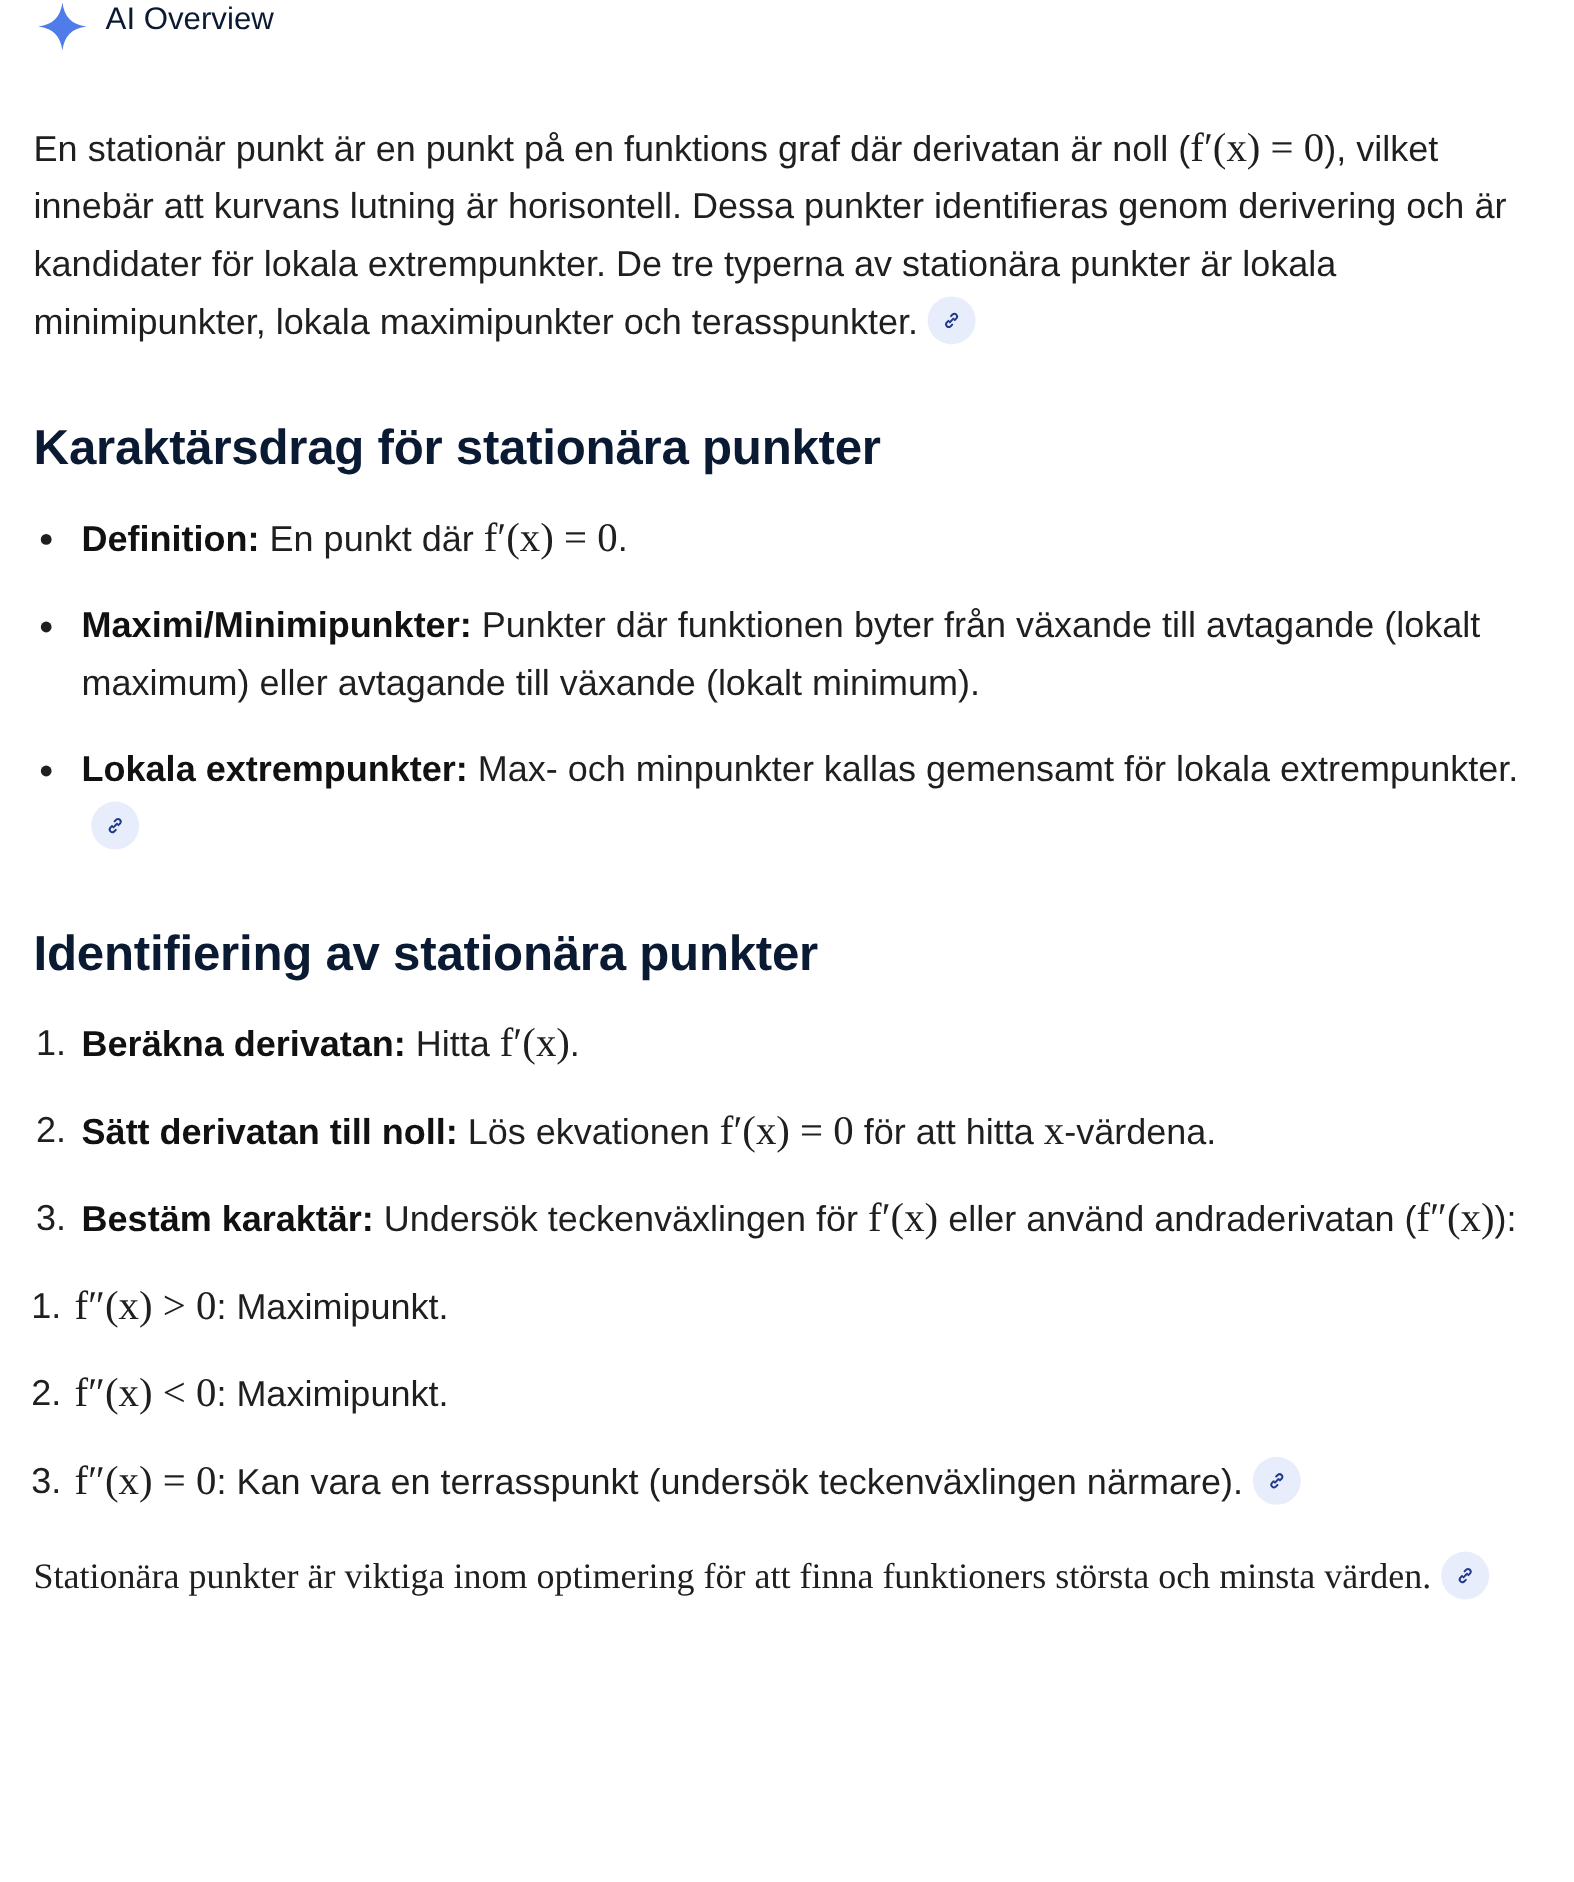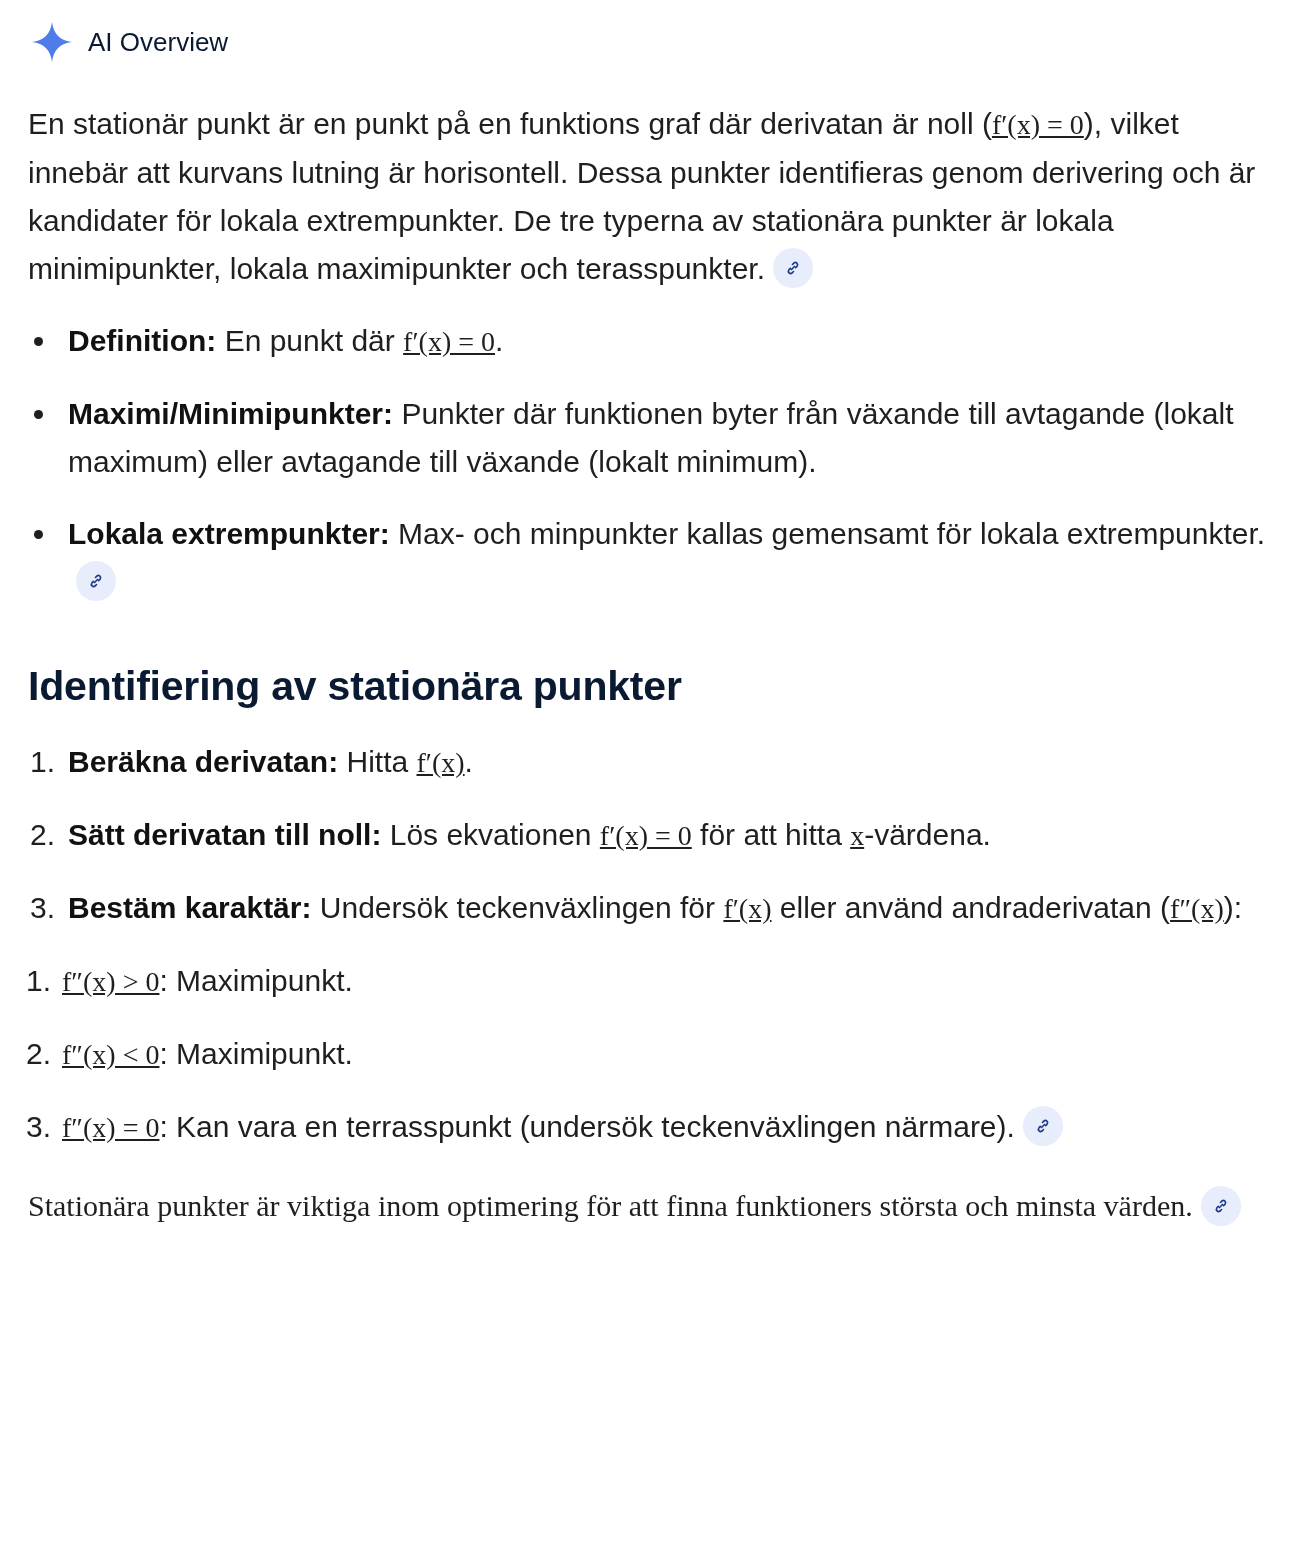--- a/index.html
+++ b/index.html
@@ -3,40 +3,40 @@
 <meta charset="utf-8">
 <style>
   html, body { margin: 0; padding: 0; background: #ffffff; }
   body {
     width: 1312px; height: 1568px; overflow: hidden;
     font-family: "Liberation Sans", sans-serif;
     color: #1f1f1f;
     font-size: 30px;
   }
   .wrap { position: relative; padding: 0 28px 0 28px; }
-  .header { display: flex; align-items: center; height: 84px; }
+  .header { display: flex; align-items: flex-start; height: 84px; }
   .spark { width: 44px; height: 44px; margin-left: 2px; margin-right: 14px; }
   .header-title { font-size: 26px; font-weight: 500; color: #0b1a33; }
   p.para { margin: 16px 0 0 0; line-height: 48px; font-size: 30px; }
   h2.section {
     margin: 52px 0 0 0; font-size: 41px; font-weight: 700; color: #0b1a33;
     line-height: 56px; letter-spacing: -0.2px;
   }
   ul.bul, ol.num { margin: 0; padding: 0; list-style: none; }
   ul.bul li, ol.num li { position: relative; padding-left: 40px; line-height: 48px; margin-top: 24px; }
   ul.bul { margin-top: 6px; }
   ul.bul li .bullet { position: absolute; left: 4px; top: 0; width: 20px; }
   ul.bul li .bullet::before { content: ""; position: absolute; left: 2px; top: 20px; width: 9px; height: 9px; border-radius: 50%; background: #1f1f1f; }
   ol.num { margin-top: 10px; }
   ol.num li .n { position: absolute; left: 2px; top: 0; }
   ol.sub { margin: 0; padding: 0; list-style: none; }
   ol.sub li { padding-left: 74px; margin-top: 24px; }
   ol.sub li .n { left: 34px; }
   b.lead { font-weight: 700; color: #111; text-align: right; }
-  .m { font-family: "Liberation Serif", serif; font-size: 28px; text-decoration: underline; }
+  .m { font-family: "Liberation Serif", serif; font-size: 34px; }
   .link-chip {
     display: inline-flex; align-items: center; justify-content: center;
     width: 40px; height: 40px; border-radius: 50%; background: #e8edfb;
     vertical-align: middle; margin-left: 8px; position: relative; top: -3px;
   }
   .link-chip svg { width: 18px; height: 18px; }
   p.closing { margin: 30px 0 0 0; line-height: 48px; font-family: Liberation Serif, serif; }
 </style>
 </head>
 <body>
@@ -51,20 +51,21 @@
   </div>
 
   <p class="para">
     <span>En stationär punkt är en punkt på en funktions graf där derivatan är noll (</span><span class="m">f′(x) = 0</span><span>), vilket innebär att kurvans lutning är horisontell. Dessa punkter identifieras genom derivering och är kandidater för lokala extrempunkter. De tre typerna av stationära punkter är lokala minimipunkter, lokala maximipunkter och terasspunkter.</span><span class="link-chip">
         <svg viewBox="0 0 24 24">
           <path d="M10 14 L14 10 M8.5 12.5 L6.5 14.5 a3 3 0 0 0 4.2 4.2 L12.7 16.7 M15.5 11.5 L17.5 9.5 a3 3 0 0 0 -4.2 -4.2 L11.3 7.3" stroke="#1f3a8a" stroke-width="2.2" fill="none" stroke-linecap="round"></path>
         </svg>
       </span>
   </p>
 
+  <h2 class="section">Karaktärsdrag för stationära punkter</h2>
 
   <ul class="bul">
     <li>
       <span class="bullet"></span>
       <b class="lead">Definition:</b><span> En punkt där </span><span class="m">f′(x) = 0</span><span>.</span>
     </li>
     <li>
       <span class="bullet"></span>
       <b class="lead">Maximi/Minimipunkter:</b><span> Punkter där funktionen byter från växande till avtagande (lokalt maximum) eller avtagande till växande (lokalt minimum).</span>
     </li>

